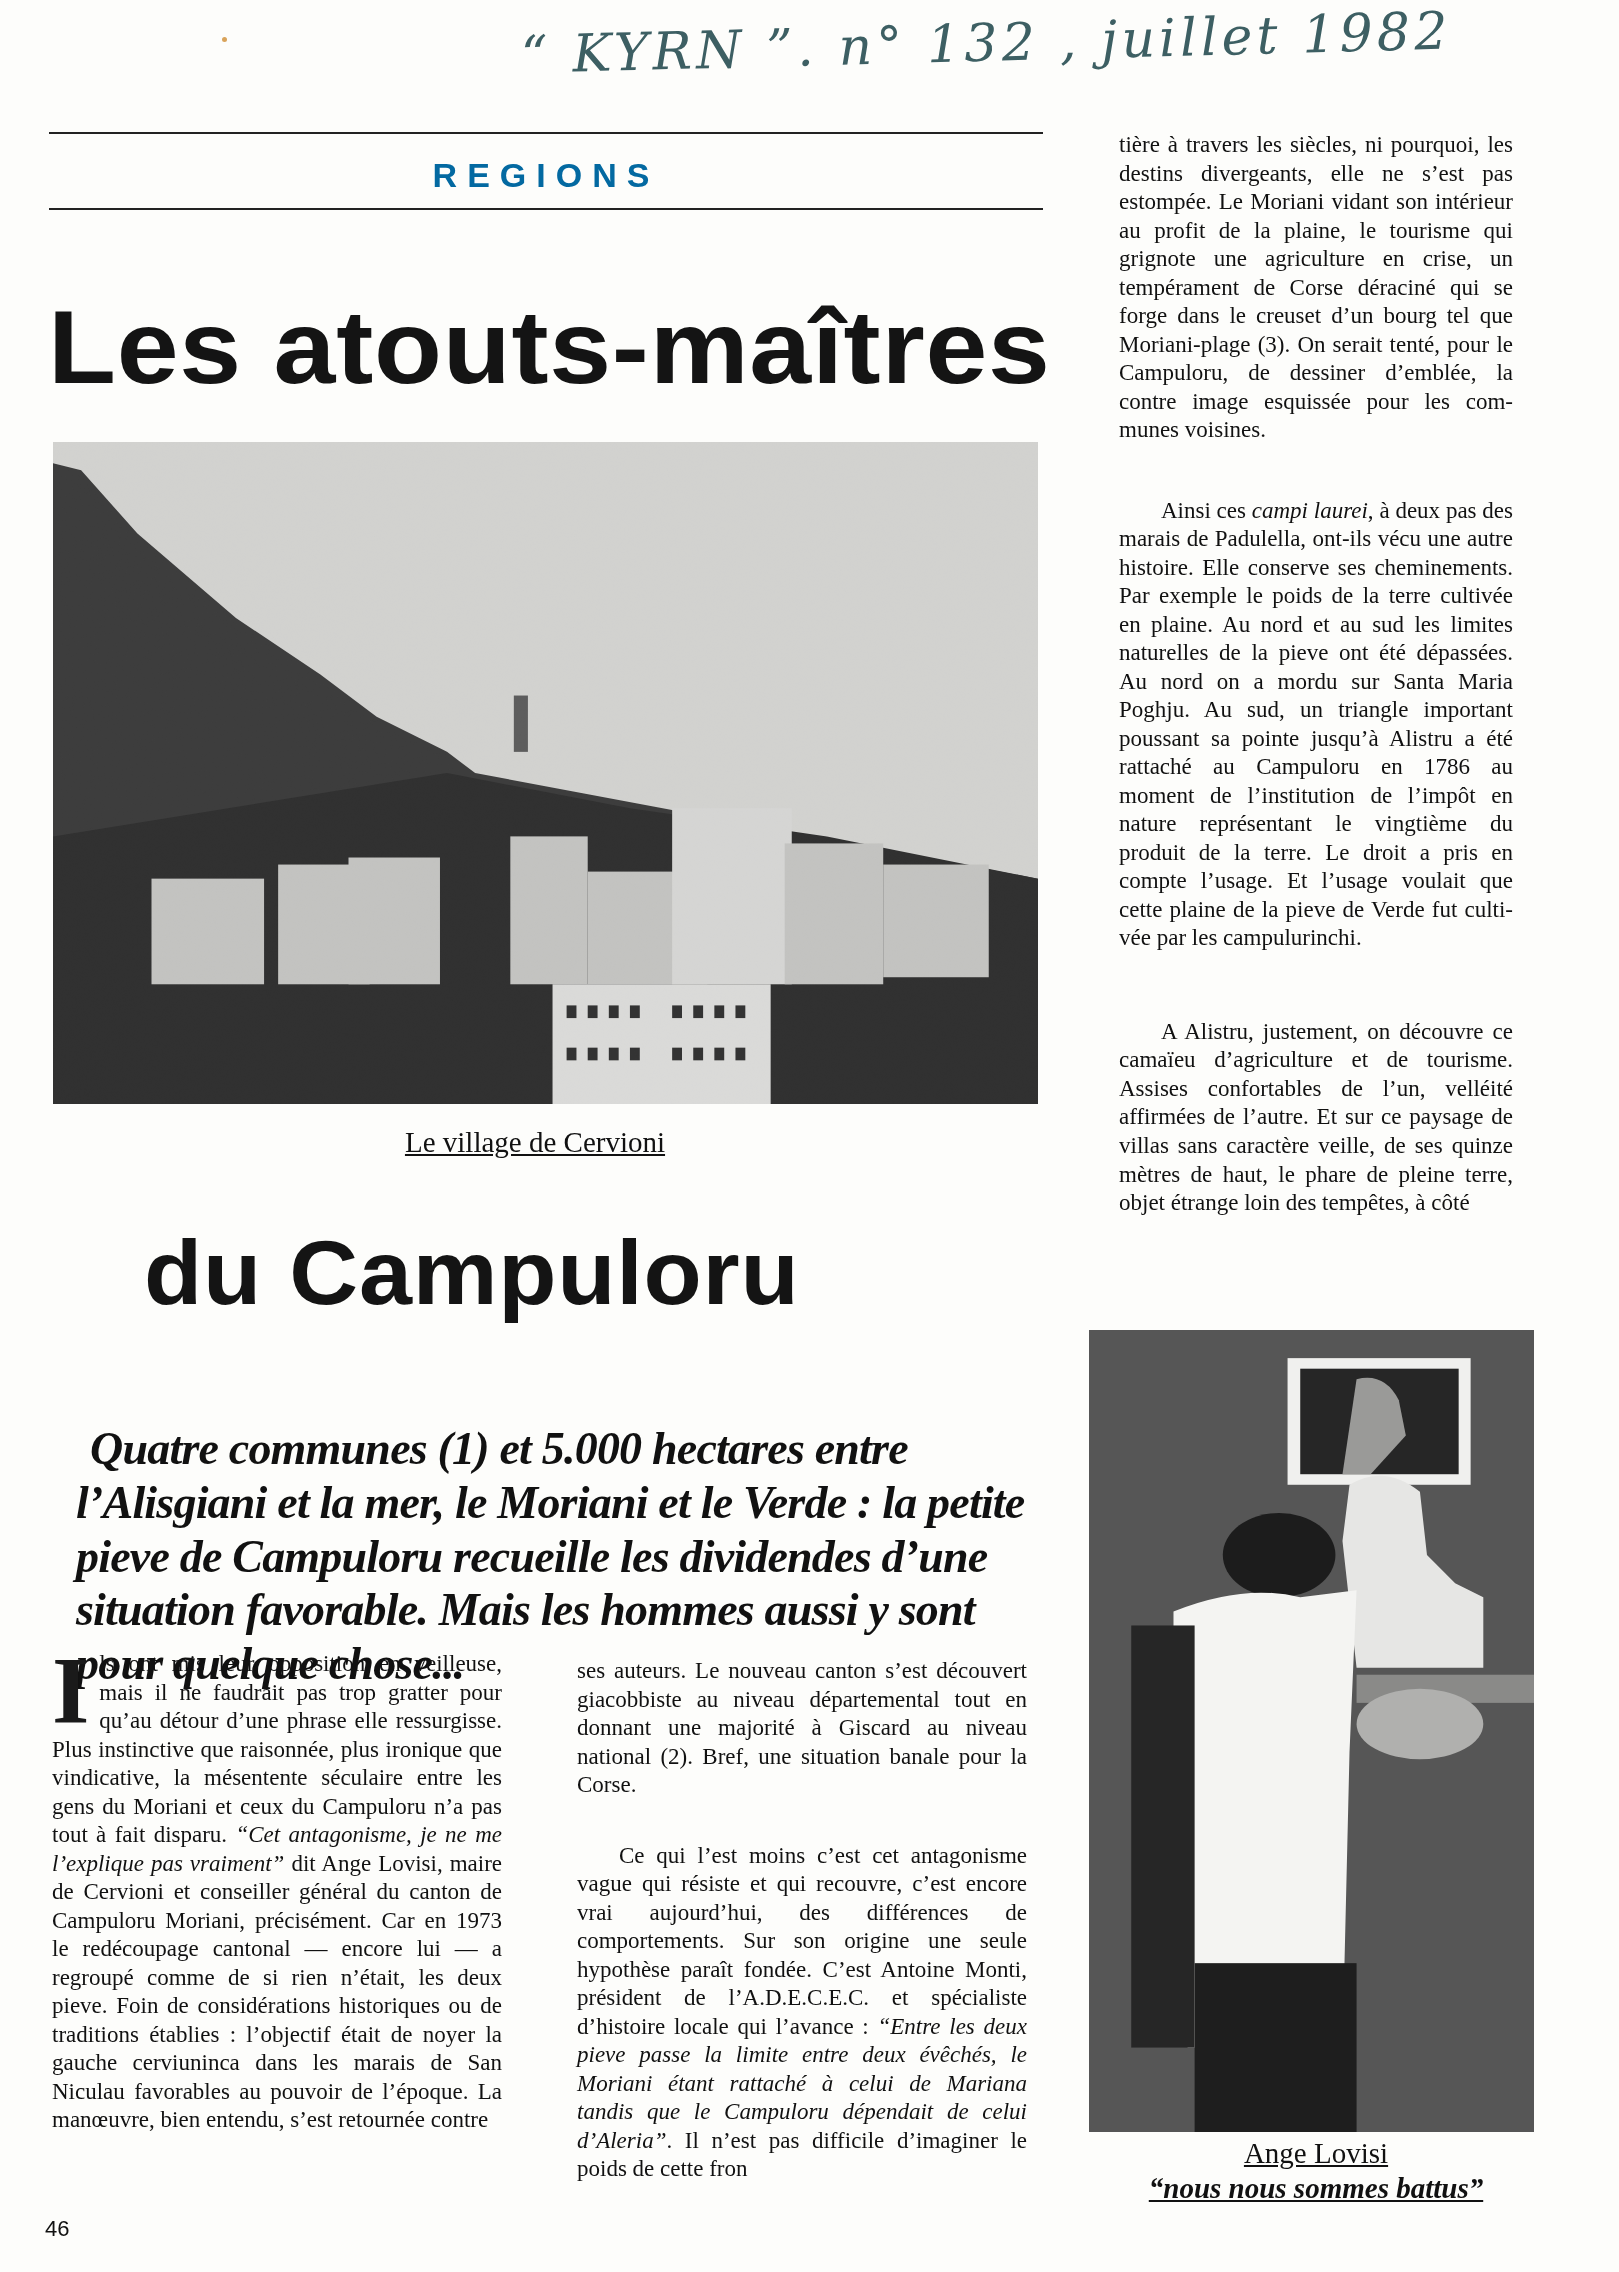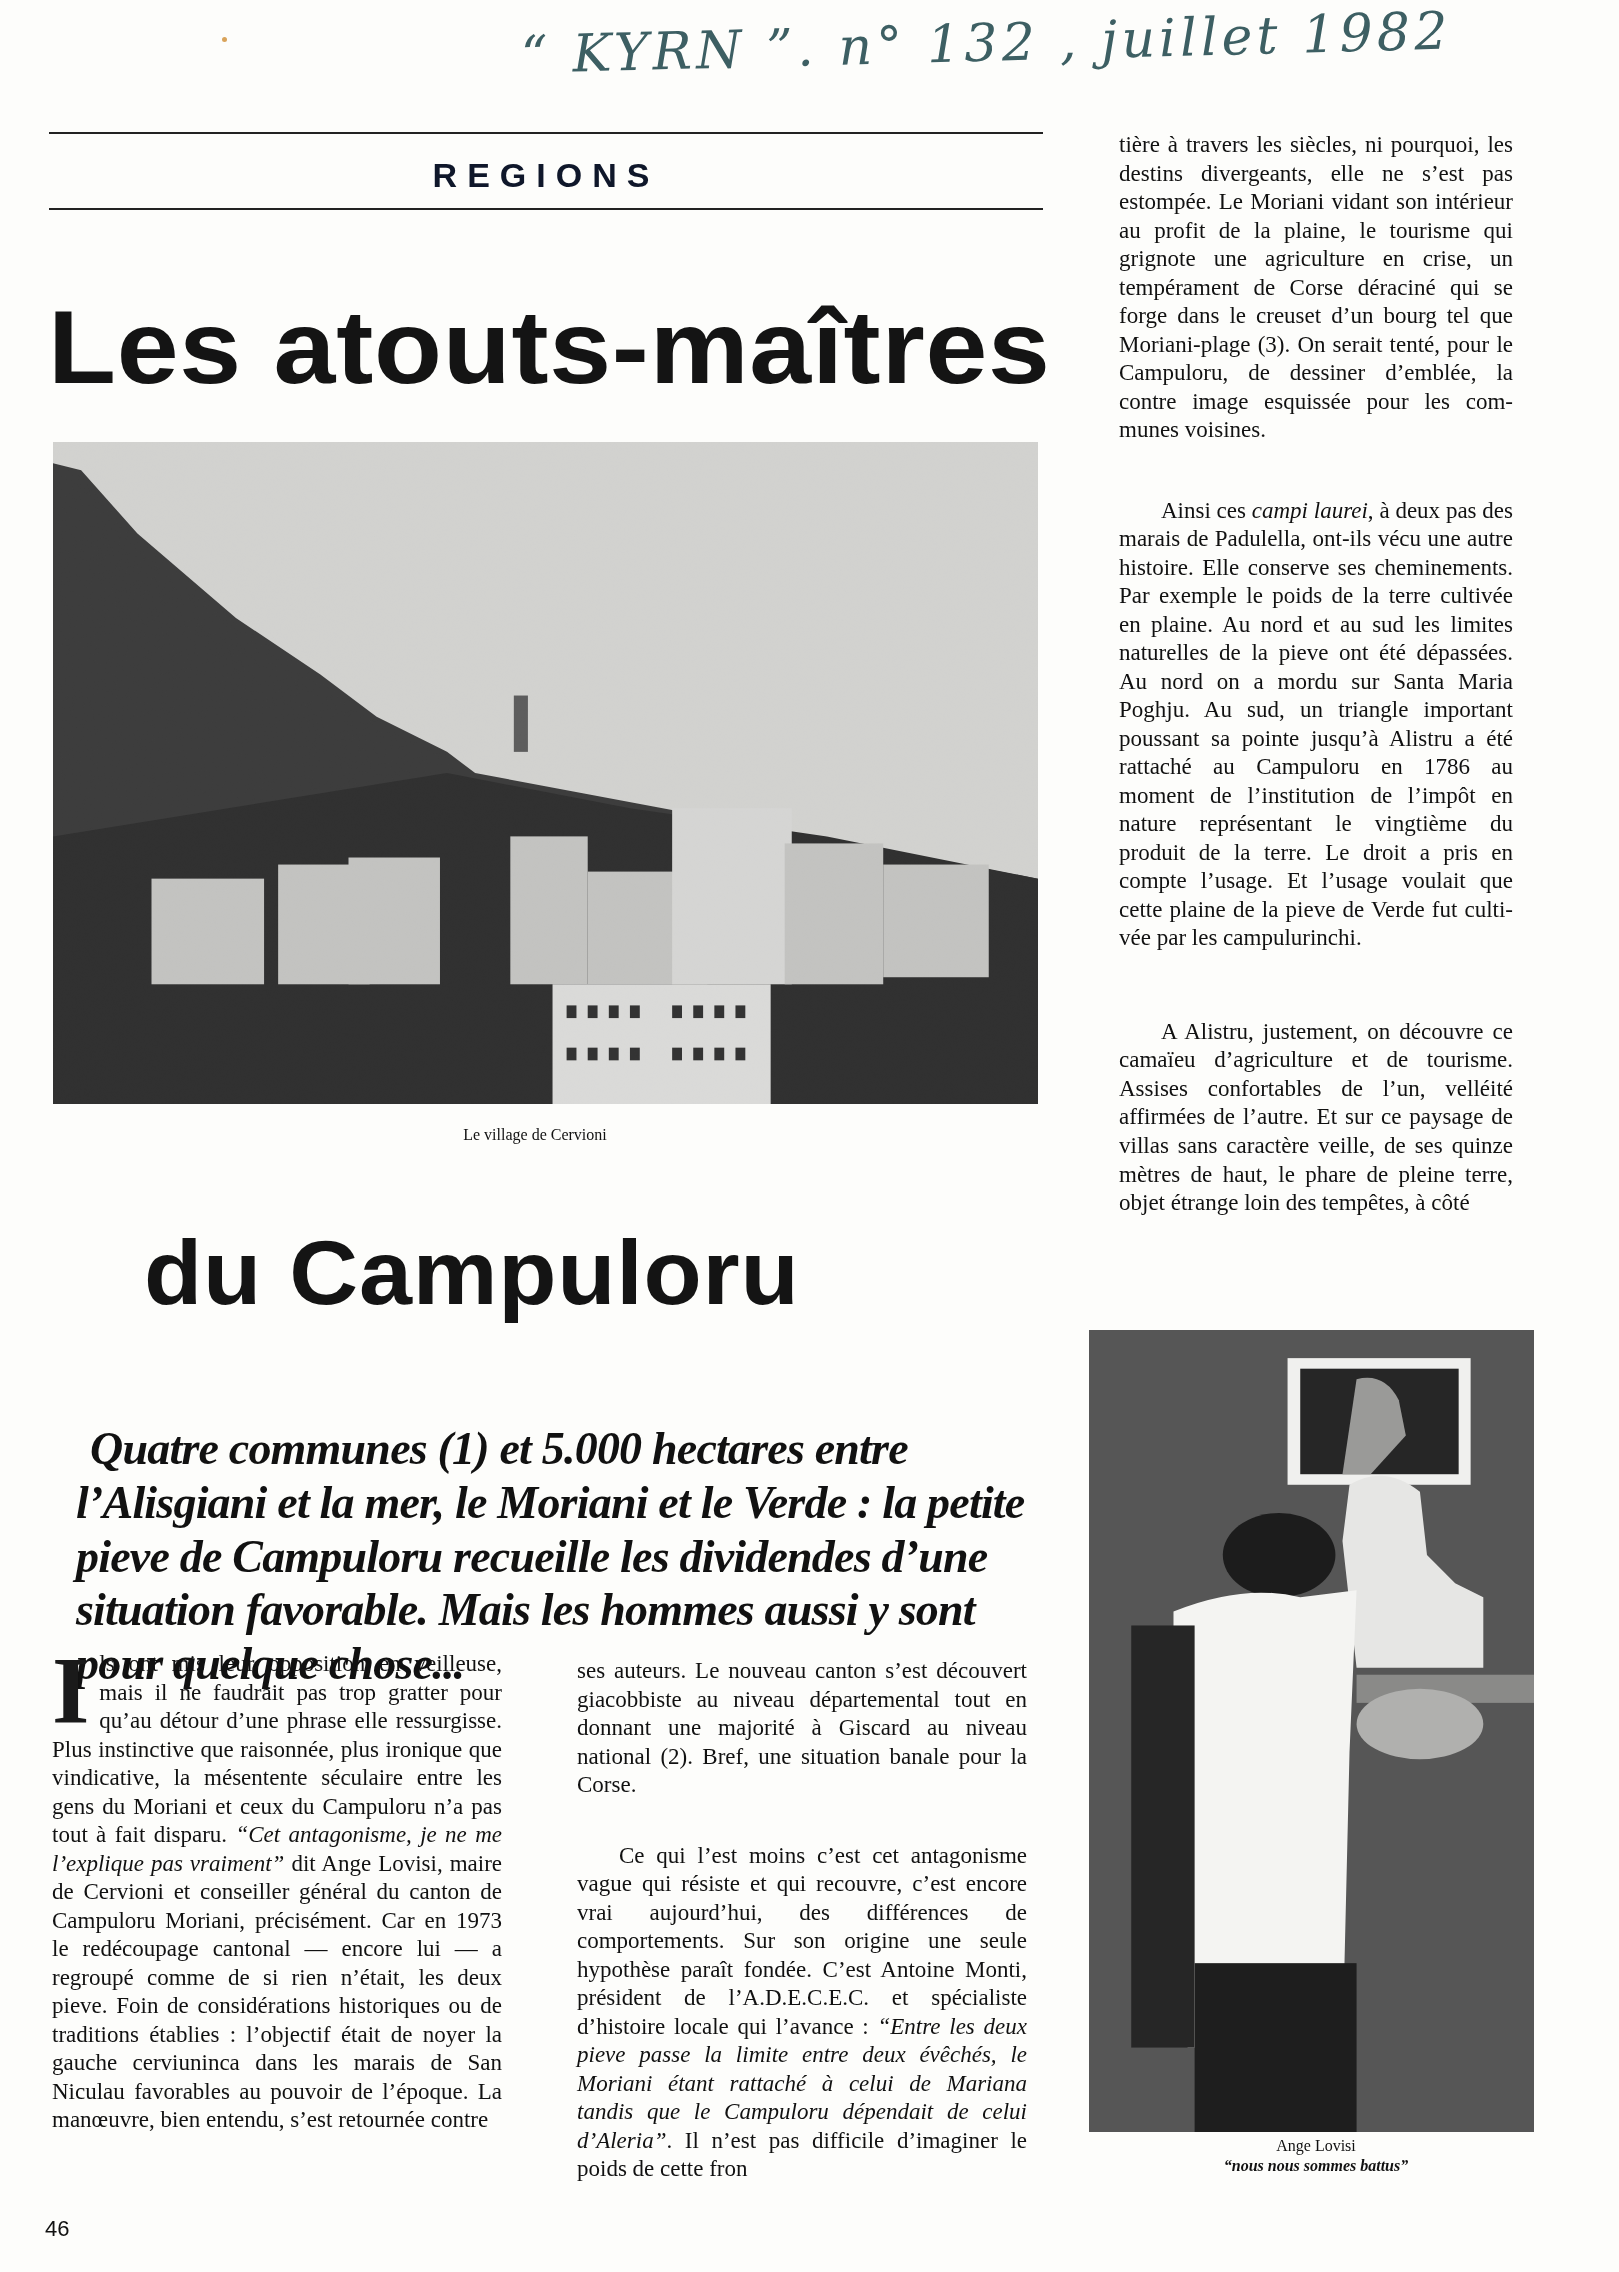--- a/index.html
+++ b/index.html
@@ -22,39 +22,39 @@
   }
   .ink-dot { left: 222px; top: 37px; width: 5px; height: 5px; border-radius: 50%; background: #d9a35a; }
 
   
   .rule { height: 2.1px; background: #222; }
   .rule-top { left: 49px; top: 132px; width: 994px; }
   .rule-bot { left: 49px; top: 208px; width: 994px; }
   .section {
     left: 49px; top: 156px; width: 994px; text-align: center;
     font-family: "Liberation Sans", sans-serif; font-weight: bold;
-    font-size: 34px; letter-spacing: 10px; color: #0f172a;
+    font-size: 34px; letter-spacing: 10px; color: #0369a1;
   }
 
   
   .headline {
     font-family: "Liberation Sans", sans-serif; font-weight: 900;
     color: #141414; white-space: nowrap; letter-spacing: 0.7px;
   }
   .headline-1 { left: 48px; top: 296px; font-size: 103px; line-height: 1; transform: scaleX(1.08); transform-origin: left; }
   .headline-2 { left: 144px; top: 1228px; font-size: 90px; line-height: 1; transform: scaleX(1.06); transform-origin: left; }
 
   
   .photo { overflow: hidden; }
   .photo svg { display: block; width: 100%; height: 100%; }
   .photo-village { left: 53px; top: 442px; width: 985px; height: 662px; }
   .photo-portrait { left: 1089px; top: 1330px; width: 445px; height: 802px; }
 
   
-  .caption { text-align: center; font-size: 16px; line-height: 1.22; }
+  .caption { text-align: center; font-size: 29px; line-height: 1.22; text-decoration: underline; }
   .caption .q { font-style: italic; font-weight: bold; }
   .caption-village { left: 331px; top: 1125px; width: 408px; }
   .caption-portrait { left: 1098px; top: 2136px; width: 436px; }
 
   
   .standfirst {
     left: 76px; top: 1422px; width: 957px;
     font-style: italic; font-weight: bold; font-size: 46px; line-height: 1.17;
     letter-spacing: -0.8px; text-indent: 14px;
   }

